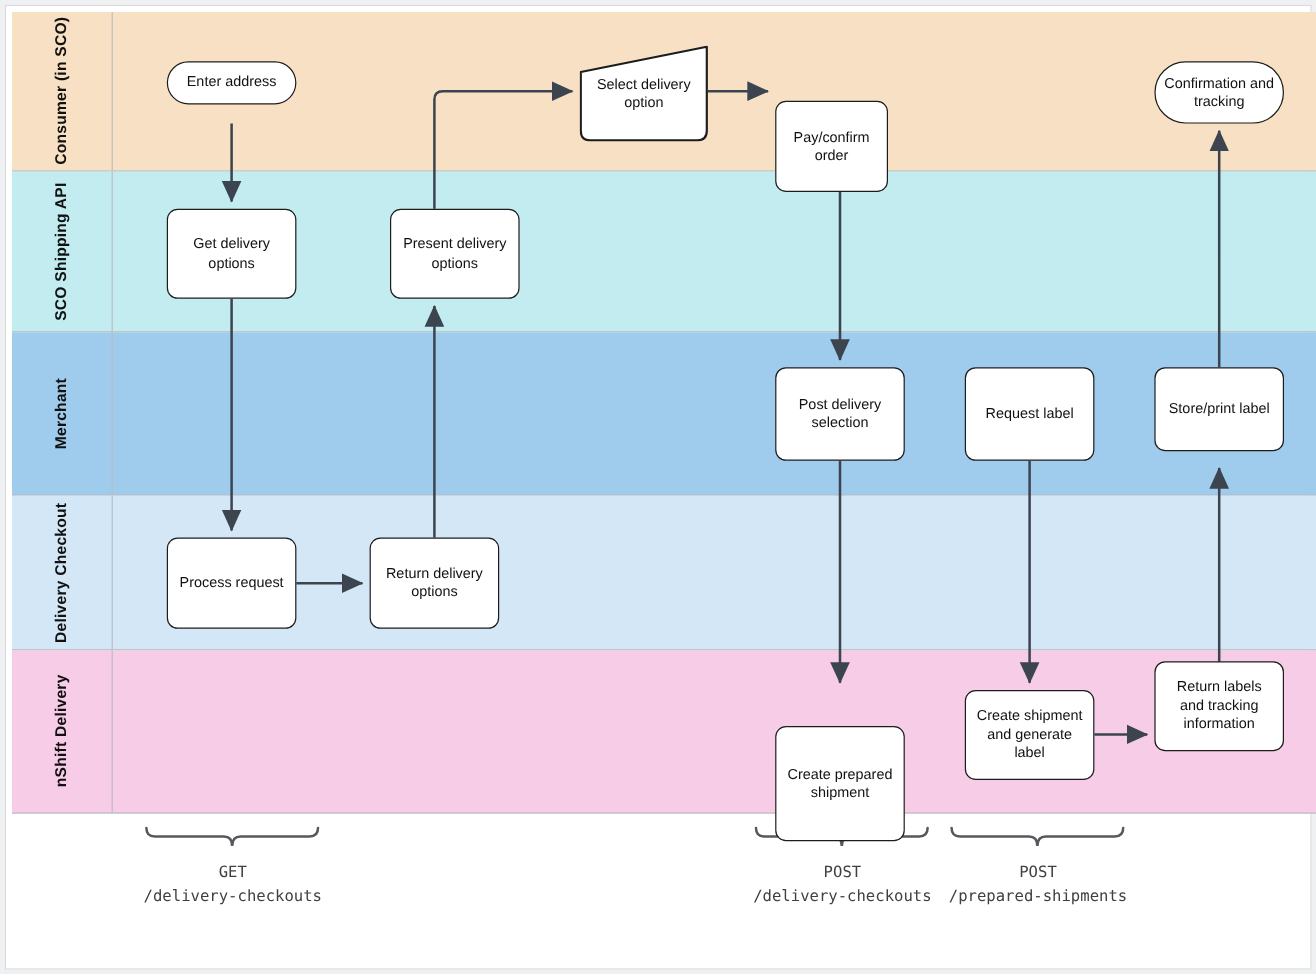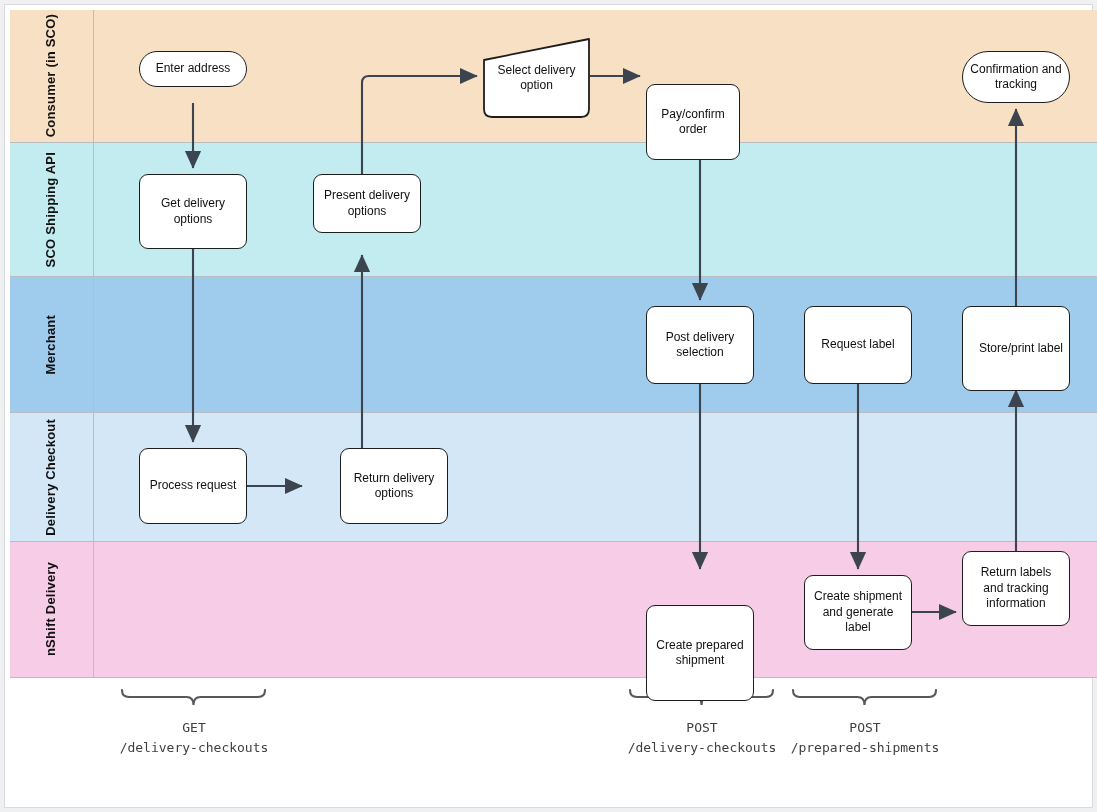--- a/index.html
+++ b/index.html
@@ -193,36 +193,36 @@
         </div>
         <div class="node rect" style="left: 641px; top: 33px; width: 94px; height: 76px; margin-top: 46px;">
           <span class="node-label">Pay/confirm order</span>
         </div>
         <div class="node stadium" style="left: 957px; top: 46px; width: 108px; height: 52px;">
           <span class="node-label">Confirmation and tracking</span>
         </div>
         <div class="node rect" style="left: 134px; top: 169px; width: 108px; height: 75px;">
           <span class="node-label">Get delivery options</span>
         </div>
-        <div class="node rect" style="left: 308px; top: 169px; width: 108px; height: 59px;">
+        <div class="node rect" style="left: 320px; top: 169px; width: 108px; height: 75px;">
           <span class="node-label">Present delivery options</span>
         </div>
         <div class="node rect" style="left: 641px; top: 301px; width: 108px; height: 78px;">
           <span class="node-label">Post delivery selection</span>
         </div>
         <div class="node rect" style="left: 799px; top: 301px; width: 108px; height: 78px;">
           <span class="node-label">Request label</span>
         </div>
-        <div class="node rect" style="left: 957px; top: 301px; width: 108px; height: 85px; justify-content: flex-end;">
+        <div class="node rect" style="left: 957px; top: 301px; width: 108px; height: 70px;">
           <span class="node-label">Store/print label</span>
         </div>
         <div class="node rect" style="left: 134px; top: 443px; width: 108px; height: 76px;">
           <span class="node-label">Process request</span>
         </div>
-        <div class="node rect" style="left: 303px; top: 443px; width: 108px; height: 76px; margin-left: 32px;">
+        <div class="node rect" style="left: 303px; top: 443px; width: 108px; height: 76px;">
           <span class="node-label">Return delivery options</span>
         </div>
         <div class="node rect" style="left: 641px; top: 600px; width: 108px; height: 96px;">
           <span class="node-label">Create prepared shipment</span>
         </div>
         <div class="node rect" style="left: 799px; top: 570px; width: 108px; height: 75px;">
           <span class="node-label">Create shipment and generate label</span>
         </div>
         <div class="node rect" style="left: 957px; top: 546px; width: 108px; height: 75px;">
           <span class="node-label">Return labels and tracking information</span>

